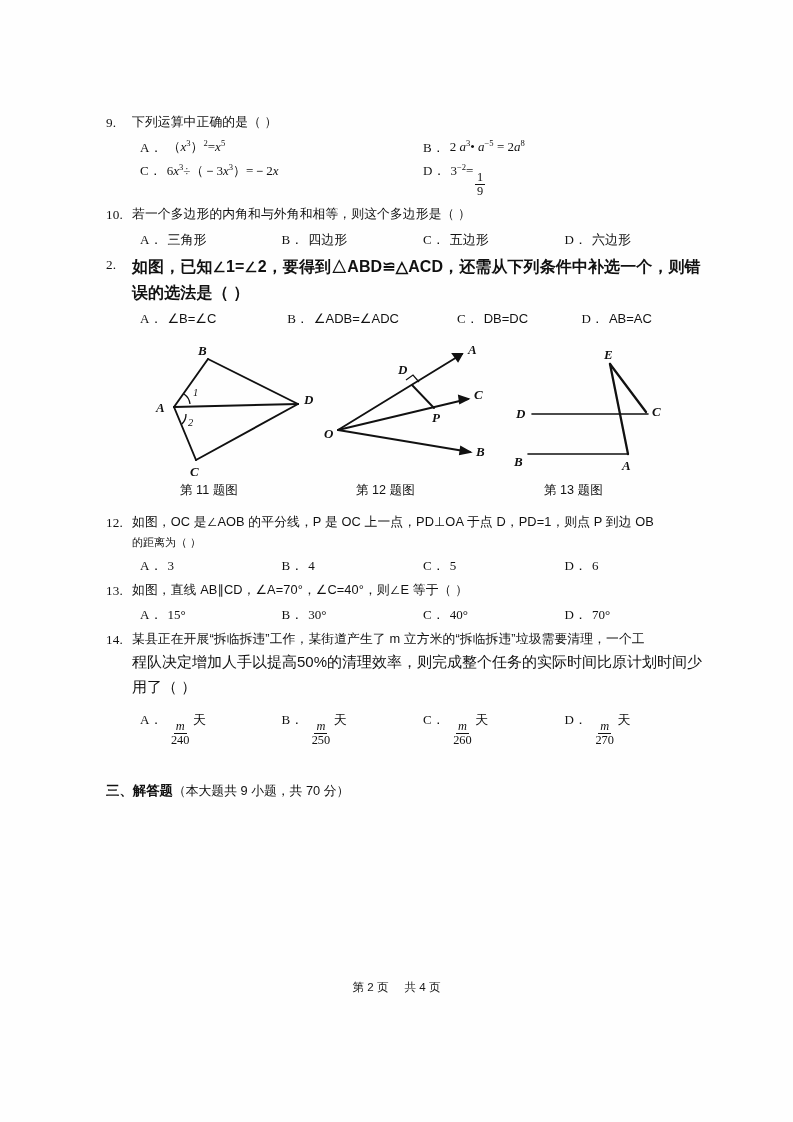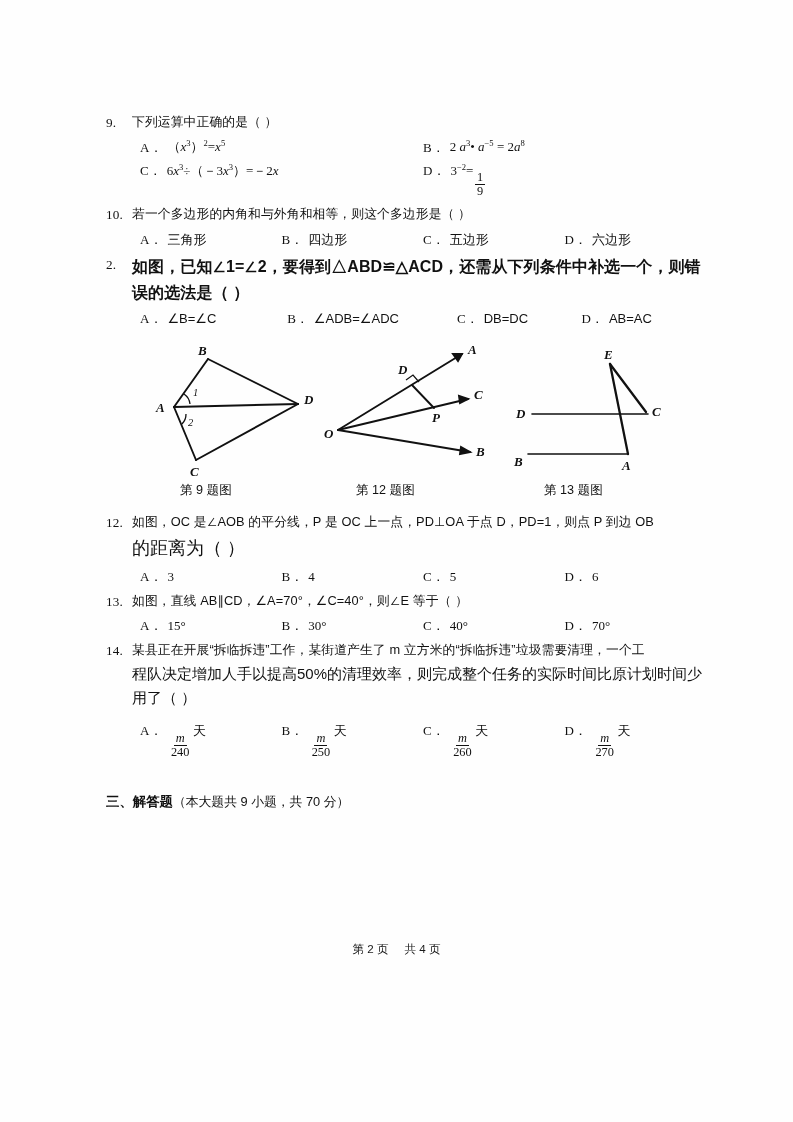--- a/index.html
+++ b/index.html
@@ -51,21 +51,21 @@
     flex: 1 1 auto;
     font-family: "Liberation Sans", sans-serif;
     font-size: 12.8px;
   }
   .q-text.cn {
     font-family: "Liberation Sans", sans-serif;
   }
   .q-cont {
     padding-left: 26px;
     font-family: "Liberation Sans", sans-serif;
-    font-size: 18px;
+    font-size: 11px;
     line-height: 1.62;
   }
 
   
   .opts {
     display: flex;
     padding-left: 26px;
     margin-top: 5px;
     margin-bottom: 5px;
   }
@@ -162,21 +162,21 @@
   .section-head .sub {
     font-weight: normal;
     font-size: 12.8px;
     margin-top: 40px;
   }
 
   
   .footer {
     position: absolute;
     left: 0;
-    top: 942px;
+    top: 980px;
     width: 793px;
     text-align: center;
     font-family: "Liberation Sans", sans-serif;
     font-size: 11.6px;
     color: #1a1a1a;
   }
   .footer .gap { display: inline-block; width: 16px; }
   .spacer-sm { height: 6px; }
   .spacer-md { height: 12px; }
 </style>
@@ -336,21 +336,21 @@
           <text x="94" y="17">E</text>
           <text x="6" y="76">D</text>
           <text x="142" y="74">C</text>
           <text x="4" y="124">B</text>
           <text x="112" y="128">A</text>
         </svg>
       </div>
     </div>
 
     <div class="fig-caps">
-      <span class="fig-cap" style="left:74px;">第 9 题图</span>
+      <span class="fig-cap" style="left:74px;">第 11 题图</span>
       <span class="fig-cap" style="left:250px;">第 12 题图</span>
       <span class="fig-cap" style="left:438px;">第 13 题图</span>
     </div>
 
     <div class="spacer-sm"></div>
 
     <div class="q">
       <div class="q-line">
         <span class="q-num">12.</span>
         <span class="q-text cn">如图，OC 是∠AOB 的平分线，P 是 OC 上一点，PD⊥OA 于点 D，PD=1，则点 P 到边 OB</span>

